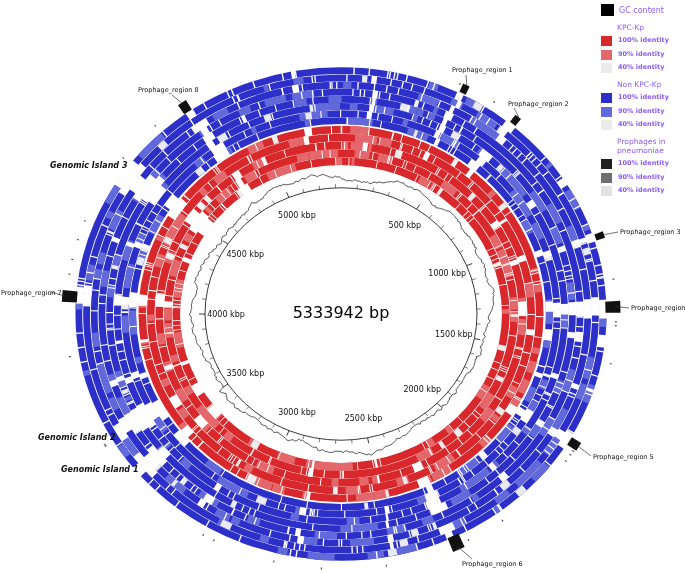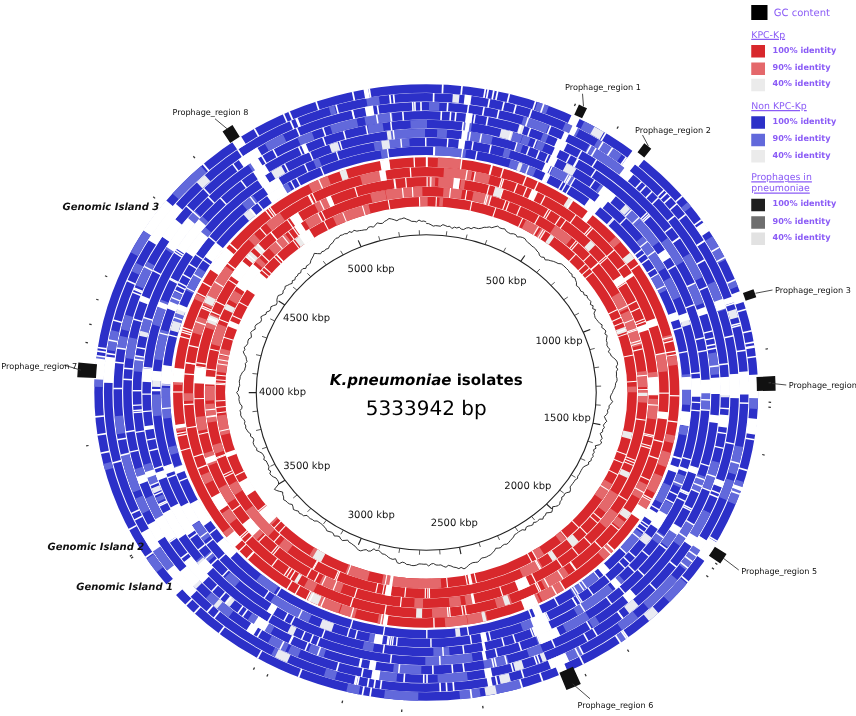--- a/index.html
+++ b/index.html
@@ -10,21 +10,21 @@
     text-align:center;white-space:nowrap;color:#000;}
   .cl-title{font-size:12px;font-weight:bold;}
   .cl-title i{font-style:italic;}
   .cl-sub{font-size:16px;margin-top:6px;}
   .legend{position:absolute;left:601px;top:2px;width:84px;color:#8b5cf6;}
   .lg-row{display:flex;align-items:center;gap:5px;margin:2px 0;}
   .lg-gc .lg-text{font-size:8px;}
   .sw{display:inline-block;flex:0 0 auto;}
   .sw-lg{width:13px;height:12px;}
   .sw-sm{width:11px;height:10px;}
-  .lg-title{font-size:7.5px;margin:7px 0 4px 0;text-decoration:underline;}
+  .lg-title{font-size:7.5px;margin:7px 0 4px 16px;}
   .lg-item{display:flex;gap:6px;margin:3.5px 0;font-weight:bold;}
   .lg-item .lg-text{font-size:6.5px;}
 </style>
 </head>
 <body>
 
 <svg id="plot" width="685" height="573" viewBox="0 0 685 573">
     <g>
       <g>
         <ellipse cx="341" cy="314" rx="164.75" ry="152.89" fill="none" stroke="#d8282c" stroke-width="7.6"></ellipse>
@@ -1523,21 +1523,20 @@
       <text x="1" y="295" text-anchor="start" fill="#111" font-size="6.5" font-weight="normal" font-style="normal">Prophage_region 7</text>
       <line x1="172" y1="95" x2="182.1" y2="103.4" stroke="#333" stroke-width="0.7"></line>
       <text x="138" y="92" text-anchor="start" fill="#111" font-size="6.5" font-weight="normal" font-style="normal">Prophage_region 8</text>
       <text x="50" y="168" text-anchor="start" fill="#111" font-size="8" font-weight="bold" font-style="italic">Genomic Island 3</text>
       <text x="38" y="440" text-anchor="start" fill="#111" font-size="8" font-weight="bold" font-style="italic">Genomic Island 2</text>
       <text x="61" y="472" text-anchor="start" fill="#111" font-size="8" font-weight="bold" font-style="italic">Genomic Island 1</text>
     </g>
   </svg>
 
 <div class="center-label">
-  <div class="cl-title"><i>K.pneumoniae</i><span> isolates</span></div>
   <div class="cl-sub">5333942 bp</div>
 </div>
 
 <div class="legend">
   <div class="lg-row lg-gc">
     <span class="sw sw-lg" style="background: rgb(0, 0, 0);"></span>
     <span class="lg-text">GC content</span>
   </div>
   <div id="legend-groups">
       <div class="lg-title">KPC-Kp</div>

